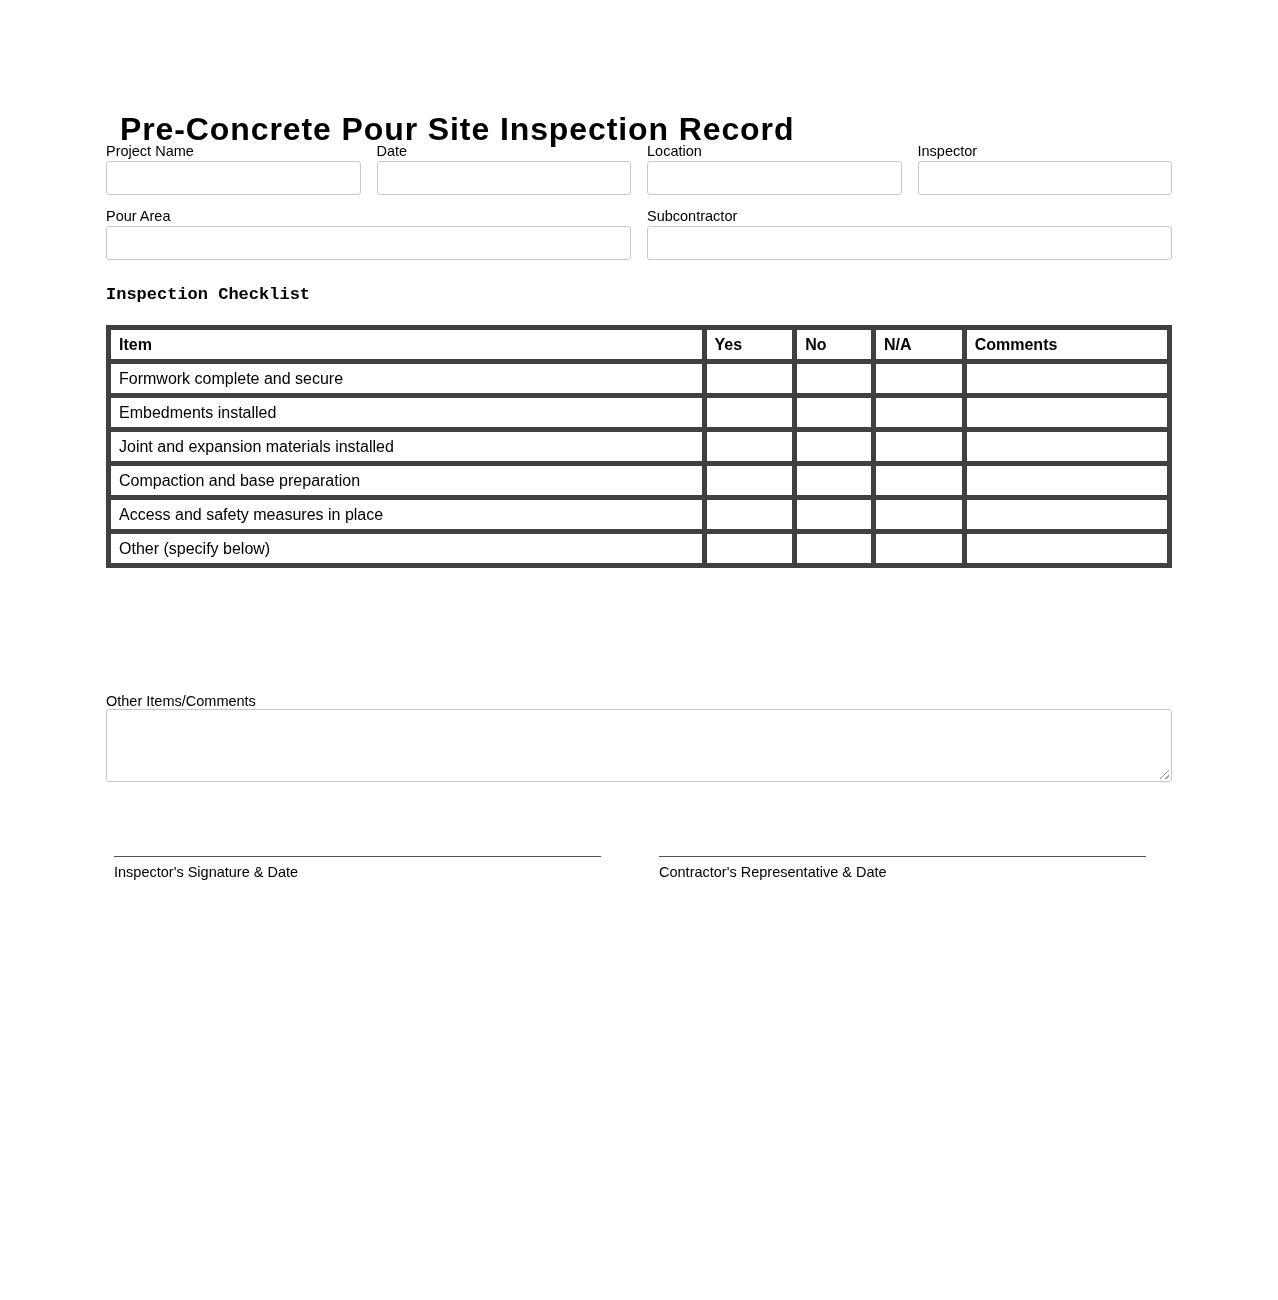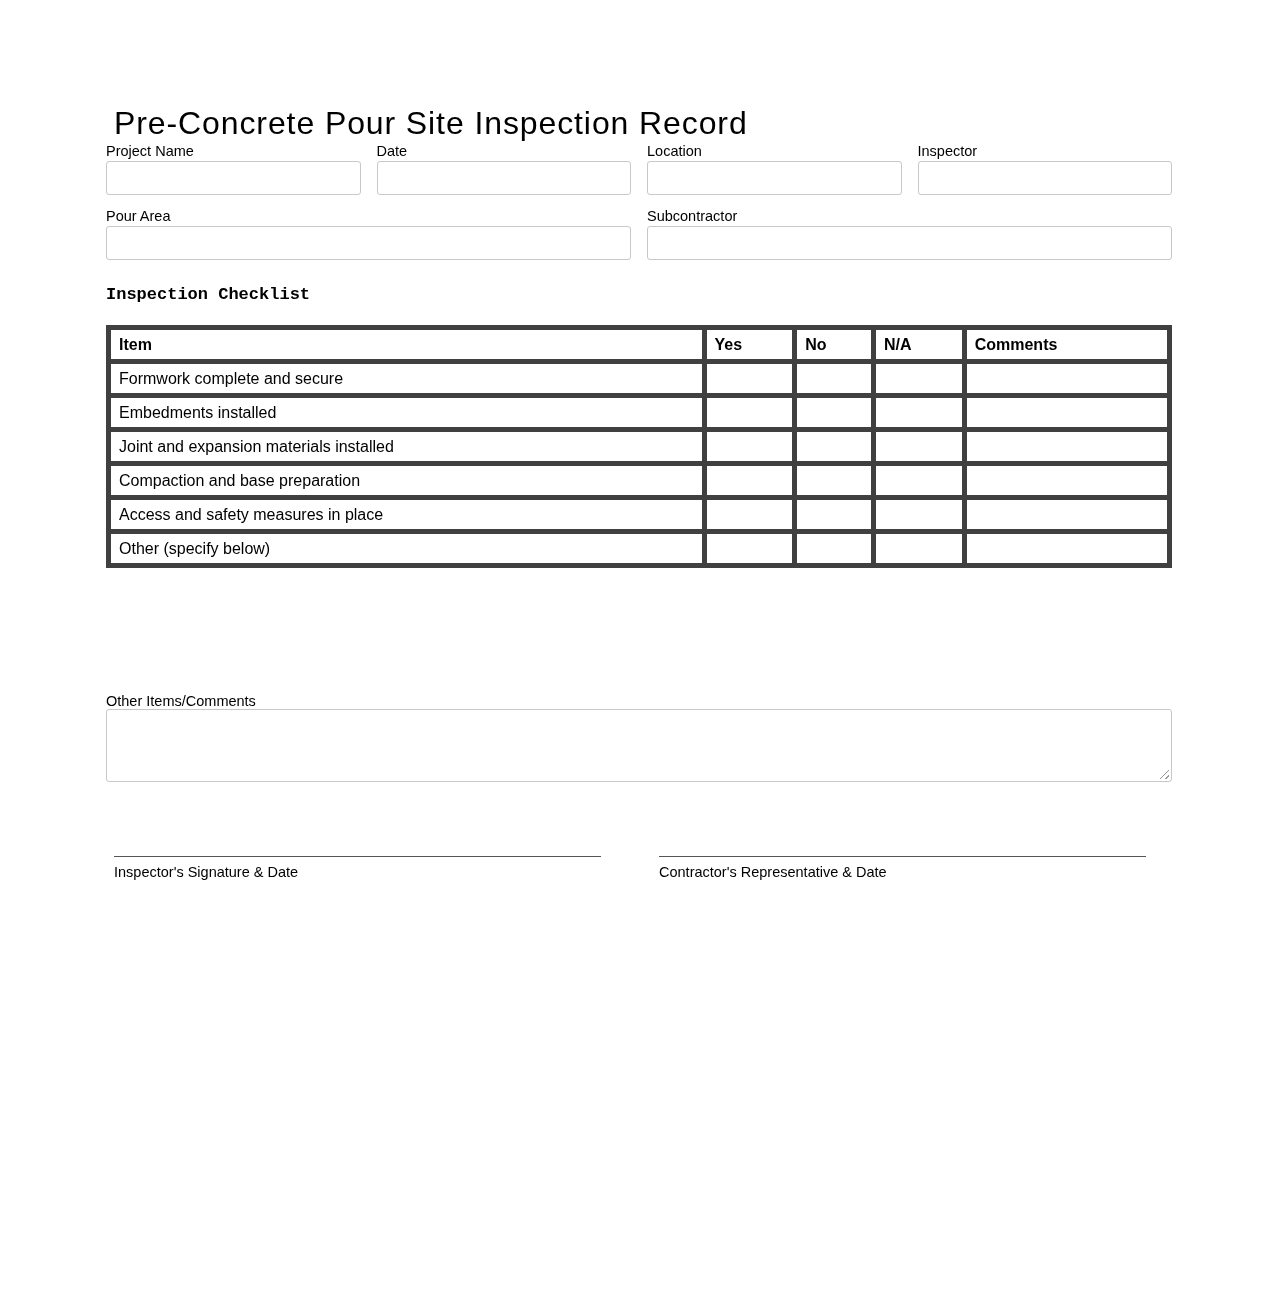--- a/index.html
+++ b/index.html
@@ -2,22 +2,22 @@
 <html><head>
 <meta charset="utf-8">
 <style>
   html, body { margin: 0; padding: 0; background: #ffffff; }
   body {
     width: 1278px; height: 1300px; position: relative;
     font-family: "Liberation Sans", sans-serif; color: #000;
   }
   .page { position: absolute; left: 106px; top: 0; width: 1066px; }
   h1 {
-    position: absolute; top: 96px; left: 0; margin: 8px;
-    font-size: 32px; font-weight: normal; letter-spacing: 0.9px; line-height: 38px;
+    position: absolute; top: 96px; left: 0; margin: 14px;
+    font-size: 32px; font-weight: bold; letter-spacing: 0.9px; line-height: 38px;
   }
   .field-row { position: absolute; left: 0; width: 1066px; display: flex; gap: 16px; }
   .field-row.r1 { top: 142px; }
   .field-row.r2 { top: 207px; }
   .field { flex: 1; display: flex; flex-direction: column; }
   .field label { font-size: 14.5px; line-height: 18px; height: 19px; }
   .field .input {
     height: 32px; border: 1px solid #c8c8c8; border-radius: 3px; background: #fff;
     box-sizing: content-box;
   }

